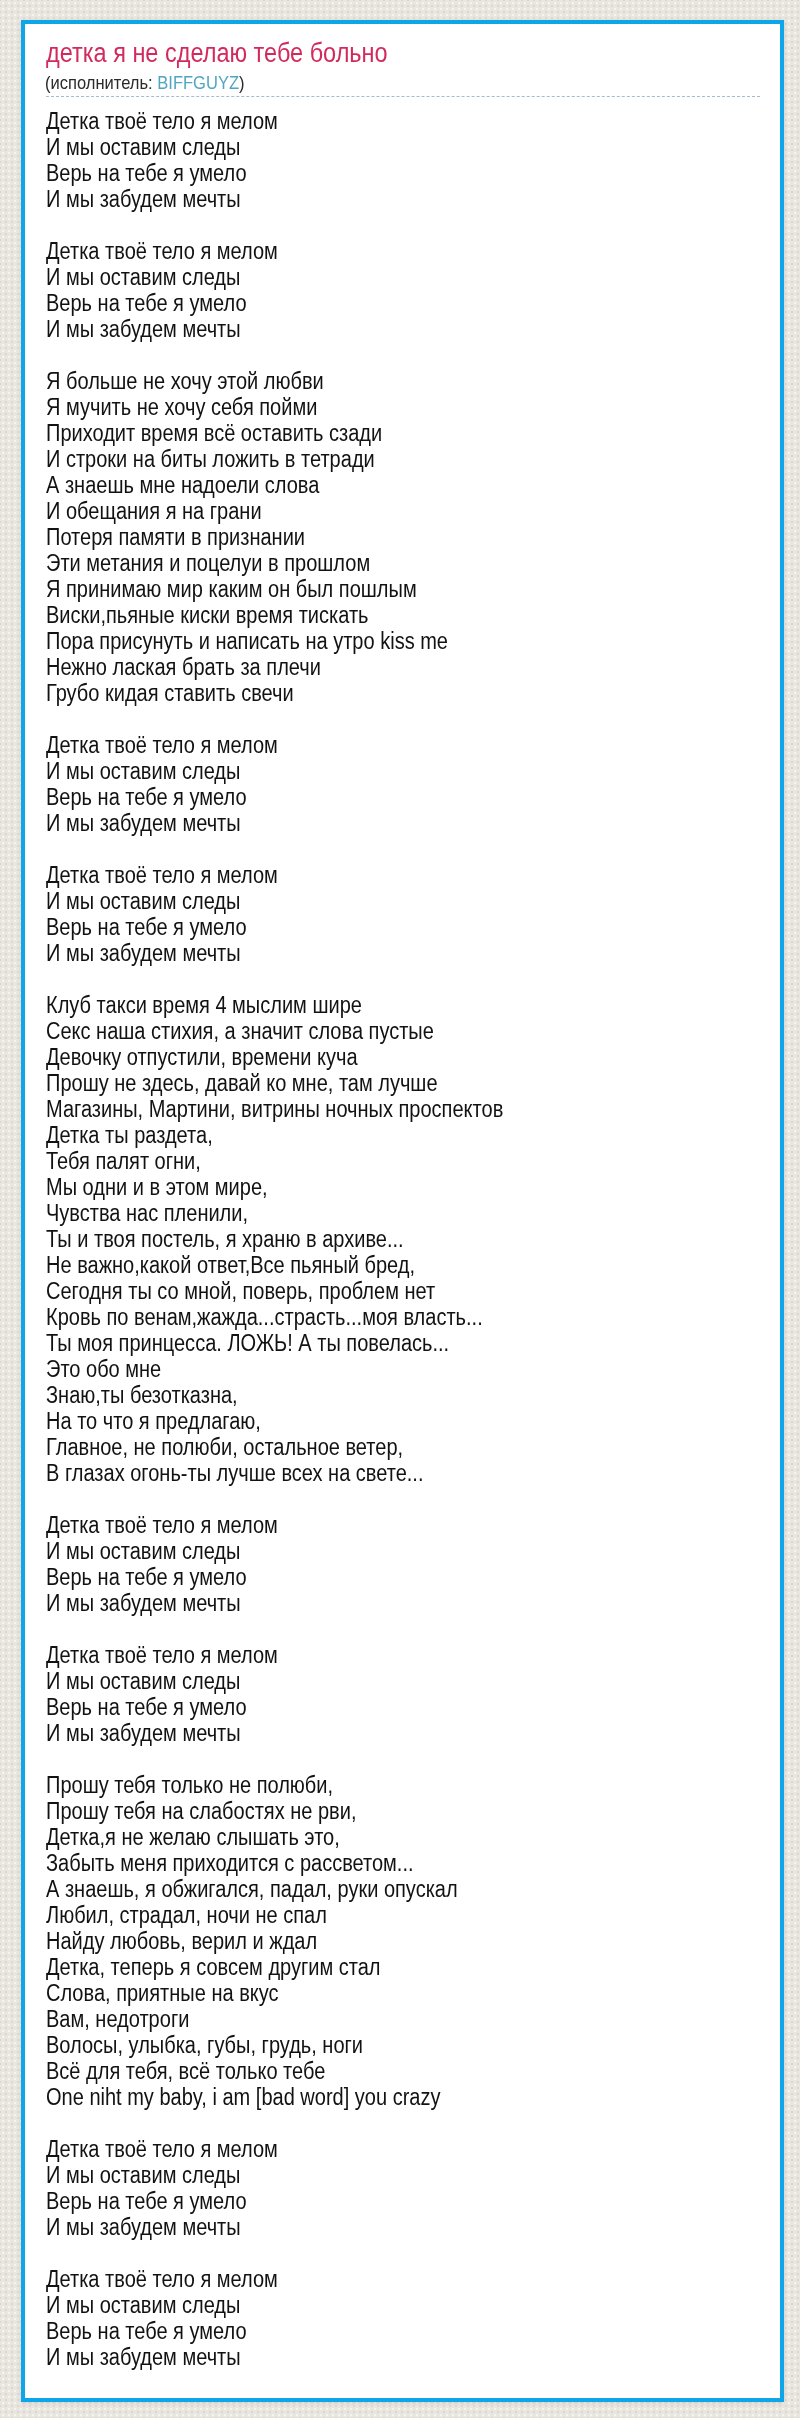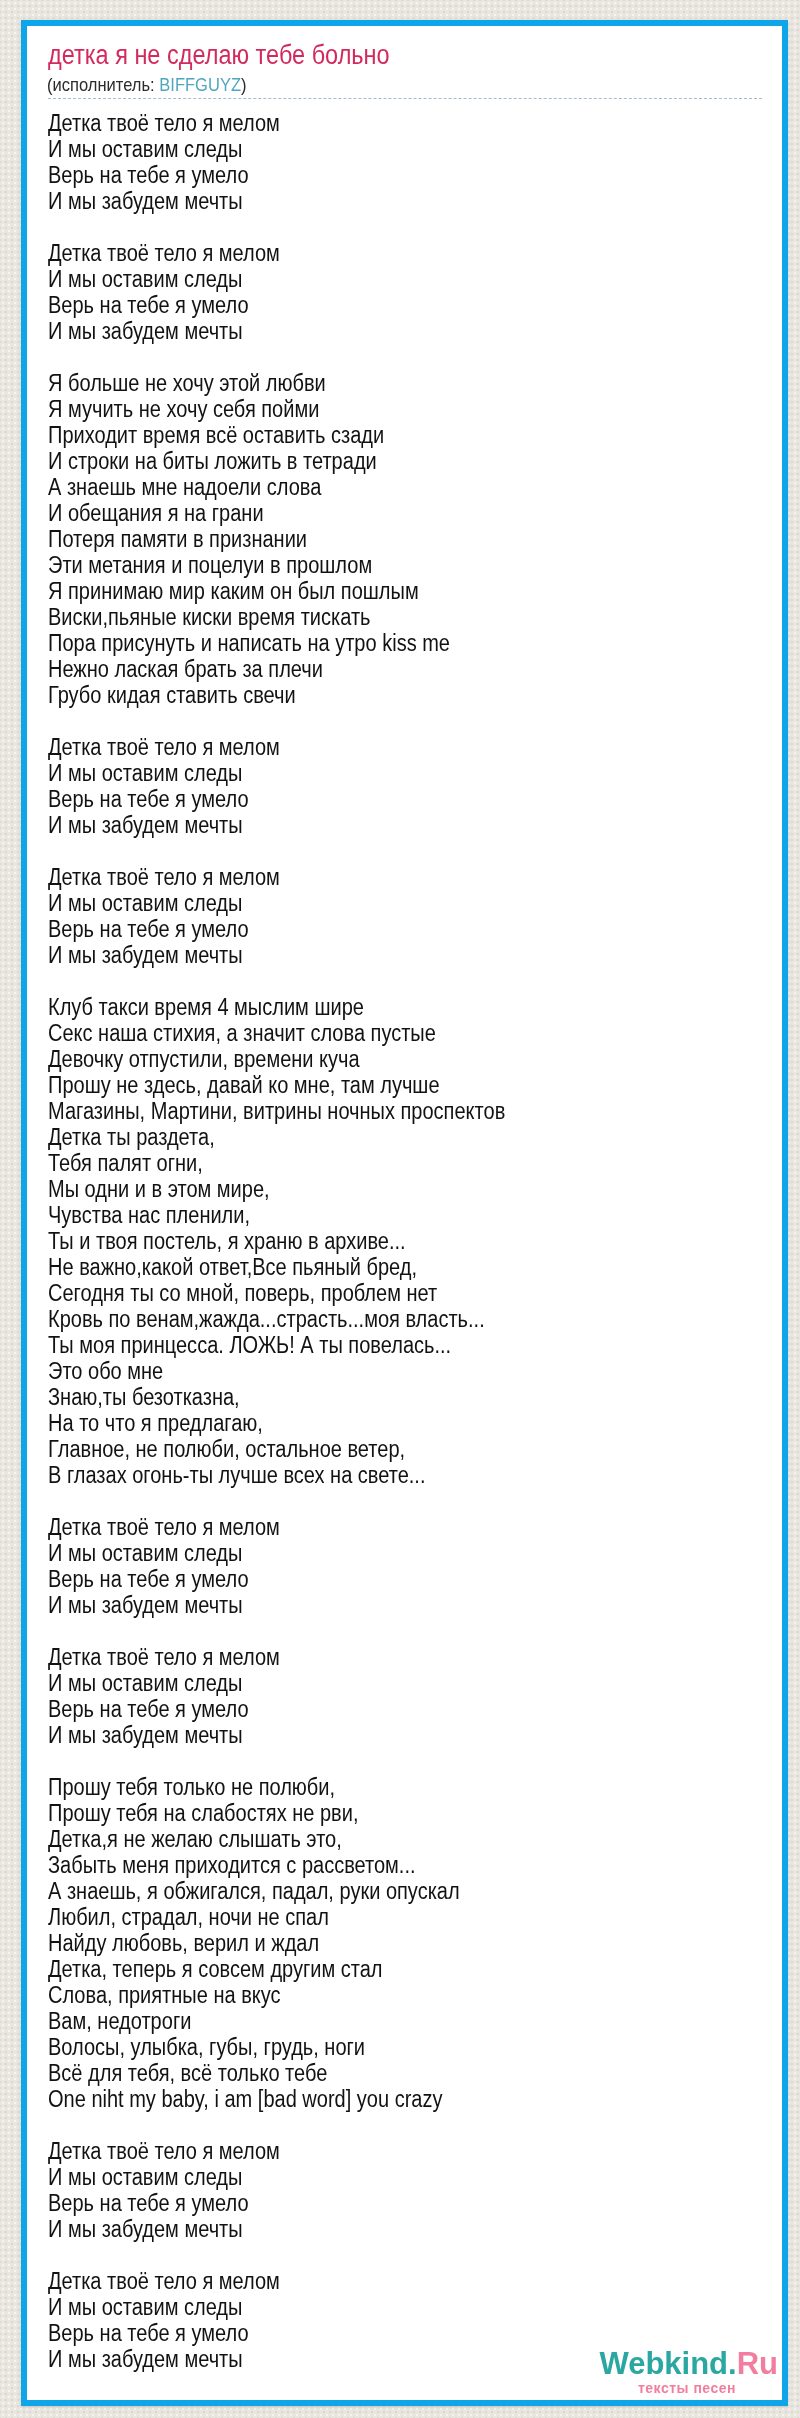--- a/index.html
+++ b/index.html
@@ -19,21 +19,21 @@
     background-position: 0 0, 3px 3px;
     overflow: hidden;
   }
   .card {
     position: absolute;
     left: 21px;
     top: 20px;
     width: 755px;
     height: 2374px;
     background: #ffffff;
-    border: 6px solid #0ea5e9;
+    border: 4px solid #0ea5e9;
     box-shadow: 0 1px 3px rgba(0,0,0,0.14);
   }
   .page-title {
     position: absolute;
     left: 21px;
     top: 14px;
     margin: 0;
     font-size: 27px;
     line-height: 30px;
     font-weight: 400;
@@ -200,18 +200,14 @@
 Детка твоё тело я мелом
 И мы оставим следы
 Верь на тебе я умело
 И мы забудем мечты
 
 Детка твоё тело я мелом
 И мы оставим следы
 Верь на тебе я умело
 И мы забудем мечты</div>
 
-  <div class="logo">
-    <span class="logo-main">Webkind.</span><span class="logo-ru">Ru</span>
-    <div class="logo-sub">тексты песен</div>
-  </div>
 
 </div>
 
 </body></html>

